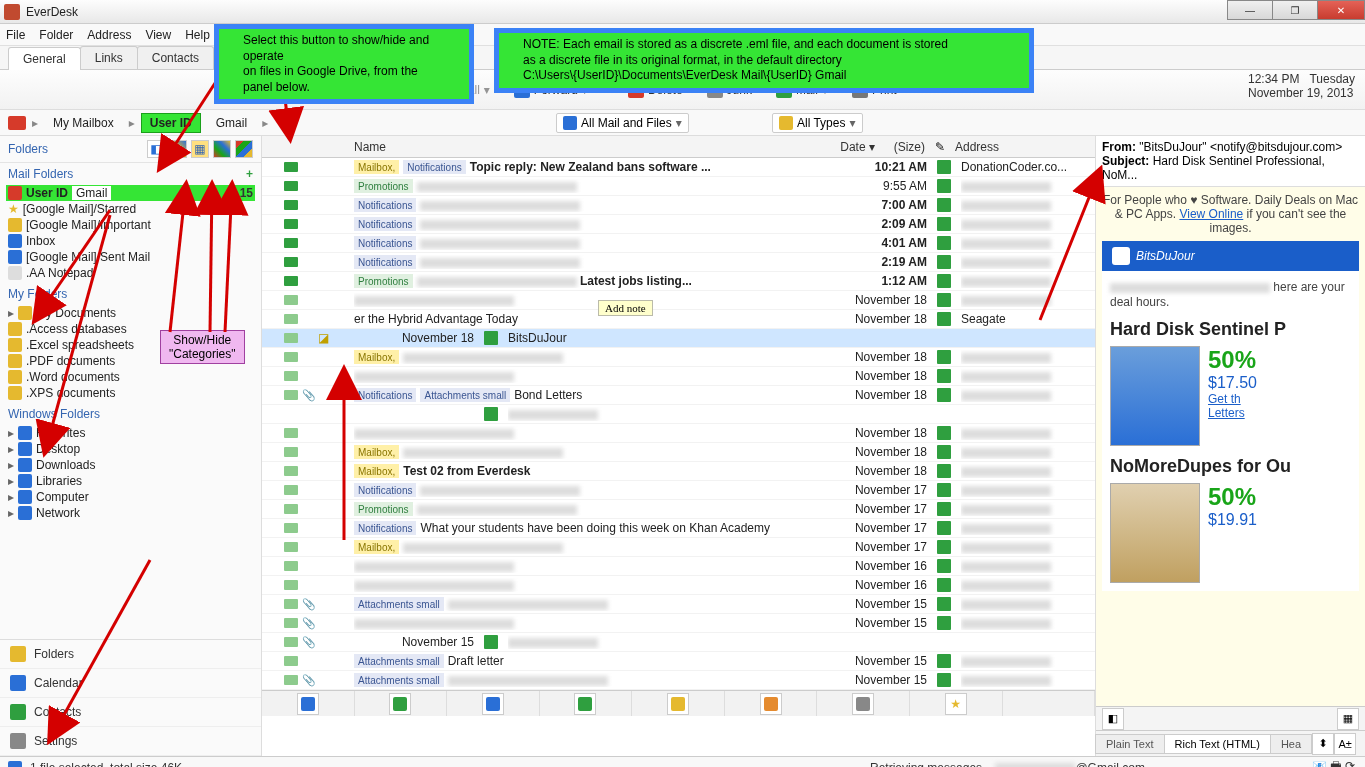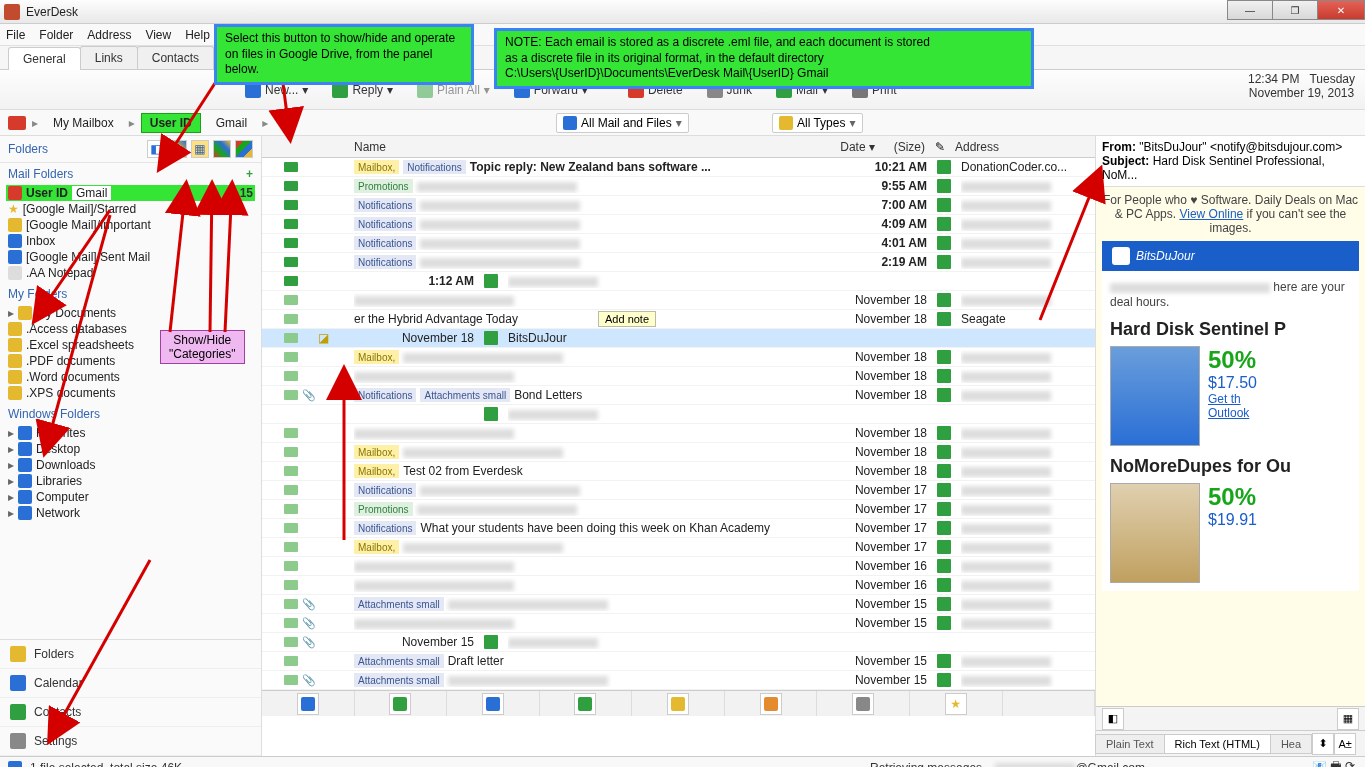--- a/index.html
+++ b/index.html
@@ -12,21 +12,21 @@
 .winbtn.close { background:linear-gradient(#e46257,#c83c2f); color:#fff; width:48px; }
 .menubar { height:22px; display:flex; align-items:center; padding:0 6px; gap:14px; border-bottom:1px solid #e0e0e0; background:#f9f9f9; position:relative; }
 .menubar span { color:#222; }
 .tabs { height:24px; display:flex; align-items:flex-end; padding:0 8px; background:#f6f6f6; border-bottom:1px solid #ccc; }
 .tab { padding:4px 14px; border:1px solid #ccc; border-bottom:none; background:#f0f0f0; margin-right:-1px; border-radius:3px 3px 0 0; color:#333; }
 .tab.active { background:#fff; font-weight:normal; position:relative; top:1px; }
 .toolbar { height:40px; background:linear-gradient(#fdfdfd,#f2f2f2); border-bottom:1px solid #ddd; display:flex; align-items:center; padding:0 10px; gap:6px; position:relative; }
 .tbtn { display:flex; align-items:center; gap:4px; padding:4px 8px; border:1px solid transparent; border-radius:3px; color:#333; }
 .ico { width:16px; height:16px; display:inline-block; border-radius:2px; }
 .ico.blue{background:#2a6fd6;} .ico.green{background:#2f9f3f;} .ico.red{background:#d63a2a;} .ico.grey{background:#888;} .ico.yellow{background:#e5b92f;} .ico.orange{background:#e58b2f;} .ico.print{background:#777;}
-.dtime { position:absolute; right:10px; top:2px; text-align:center; color:#333; }
+.dtime { position:absolute; right:10px; top:2px; text-align:left; color:#333; }
 .locbar { height:26px; background:#f9f9f9; border-bottom:1px solid #ddd; display:flex; align-items:center; padding:0 8px; gap:6px; position:relative; }
 .locseg { padding:2px 8px; border:1px solid transparent; color:#222; }
 .locseg.hi { background:#35e535; border:1px solid #1aa01a; font-weight:bold; }
 .crumbsep{color:#888;}
 .dd { display:flex; align-items:center; gap:4px; border:1px solid #ccc; padding:2px 6px; background:#fff; border-radius:2px; }
 .dd .ddarrow{color:#666;}
 .content { display:flex; height:620px; }
 .sidebar { width:262px; border-right:1px solid #ddd; display:flex; flex-direction:column; background:#fafafa; }
 .sb-hdr { display:flex; align-items:center; padding:4px 8px; color:#3465b0; border-bottom:1px solid #e4e4e4; gap:8px; }
 .sb-hdr .sb-icons{ margin-left:auto; display:flex; gap:4px; }
@@ -55,21 +55,21 @@
 .mrow .tag{ font-size:10px; padding:4px 4px; border-radius:2px; color:#555; background:#eee; margin-right:4px; }
 .tag.mailbox{ background:#fff0a8; color:#8a7600; }
 .tag.promo{ background:#e0f0e0; color:#2f7f3f; }
 .tag.notif{ background:#e4e8f5; color:#3a5592; }
 .tag.att{ background:#e4e8f5; color:#3a5592; }
 .mrow .subj{ flex:1; color:#222; white-space:nowrap; overflow:hidden; }
 .mrow .date{ width:120px; text-align:right; color:#222; }
 .mrow .docmk{ width:14px; height:14px; background:#2f9f3f; margin:0 6px; border-radius:1px; }
 .mrow .addr{ width:130px; color:#222; white-space:nowrap; overflow:hidden; }
 .blur{ color:transparent; text-shadow:0 0 5px #777; }
-.addnote{ position:absolute; left:336px; top:175px; background:#ffffcc; border:1px solid #bba; padding:1px 6px; font-size:11px; z-index:60; }
+.addnote{ position:absolute; left:336px; top:164px; background:#ffffcc; border:1px solid #bba; padding:1px 6px; font-size:11px; z-index:60;font-family:Liberation Serif, serif; }
 .preview { width:270px; border-left:1px solid #ddd; background:#fff; display:flex; flex-direction:column; position:relative; }
 .phdr { padding:4px 6px; border-bottom:1px solid #ddd; font-size:11px; }
 .phdr b{ font-weight:bold; }
 .pbody { flex:1; padding:6px; overflow:hidden; background:#fffde8; }
 .pbanner{ font-size:11px; color:#444; text-align:center; margin-bottom:6px; }
 .pbanner a{ color:#1a5ec9; text-decoration:underline; }
 .bitsbar{ background:#1a5ec9; color:#fff; font-size:20px; font-style:italic; padding:6px 10px; display:flex; align-items:center; gap:6px; }
 .pbody h2{ font-size:18px; font-weight:bold; color:#222; margin:10px 0 6px 0; }
 .dealbox{ display:flex; gap:8px; }
 .prodimg{ width:90px; height:100px; background:linear-gradient(#6a9edb,#2a6fd6); border:1px solid #aaa; }
@@ -78,21 +78,21 @@
 .linky{ color:#1a5ec9; text-decoration:underline; font-size:12px; }
 .ptabs{ height:26px; border-top:1px solid #ccc; display:flex; align-items:center; background:#f4f4f4; }
 .ptab{ padding:3px 10px; border:1px solid #ccc; background:#fff; font-size:11px; margin-left:-1px; }
 .ptab.inactive{ background:#eee; color:#555; }
 .sqbtn{ width:22px; height:22px; border:1px solid #ccc; background:#fff; display:flex; align-items:center; justify-content:center; font-size:11px; }
 .bottombar{ height:26px; border-top:1px solid #ccc; background:#f2f2f2; display:flex; align-items:center; }
 .bb-slot{ flex:1; display:flex; align-items:center; justify-content:center; border-right:1px solid #ddd; height:100%; }
 .statusbar{ height:22px; border-top:1px solid #ccc; background:#f8f8f8; display:flex; align-items:center; padding:0 8px; gap:8px; color:#333; position:relative; }
 .statusbar .rt{ position:absolute; right:10px; }
 .statusbar .mid{ position:absolute; left:870px; }
-.callout { position:absolute; background:#35e535; border:3px solid #3b82f6; padding:4px 8px; font-size:11px; color:#000; z-index:100; line-height:1.3; }
+.callout { position:absolute; background:#35e535; border:5px solid #3b82f6; padding:4px 24px; font-size:11px; color:#000; z-index:100; line-height:1.3; }
 .arrowsvg{ position:absolute; inset:0; width:1365px; height:767px; pointer-events:none; z-index:90; }
 .blursubjbg{ display:inline-block; width:160px; height:10px; background:#ddd; filter:blur(2px); vertical-align:middle; }
 </style>
 </head>
 <body>
 
 <div class="titlebar">
   <span class="appicon"></span>
   <span class="title">EverDesk</span>
   <div class="winbtns">
@@ -319,21 +319,21 @@
           <span class="docmk"></span>
           <span class="addr ">DonationCoder.co...</span>
         </div>
         <div class="mrow">
           <span style="width:14px"></span>
           <span class="env "></span>
           <span class="clip"></span>
           <span style="width:14px;color:#c0a000"></span>
           <span style="width:14px"></span>
           <span class="subj"><span class="tag promo">Promotions</span><span class="blursubjbg"></span></span>
-          <span class="date" style="font-weight:bold">9:55 AM</span>
+          <span class="date" style="font-weight:normal">9:55 AM</span>
           <span class="docmk"></span>
           <span class="addr blur"><span class="blursubjbg" style="width:90px"></span></span>
         </div>
         <div class="mrow">
           <span style="width:14px"></span>
           <span class="env "></span>
           <span class="clip"></span>
           <span style="width:14px;color:#c0a000"></span>
           <span style="width:14px"></span>
           <span class="subj"><span class="tag notif">Notifications</span><span class="blursubjbg"></span></span>
@@ -341,21 +341,21 @@
           <span class="docmk"></span>
           <span class="addr blur"><span class="blursubjbg" style="width:90px"></span></span>
         </div>
         <div class="mrow">
           <span style="width:14px"></span>
           <span class="env "></span>
           <span class="clip"></span>
           <span style="width:14px;color:#c0a000"></span>
           <span style="width:14px"></span>
           <span class="subj"><span class="tag notif">Notifications</span><span class="blursubjbg"></span></span>
-          <span class="date" style="font-weight:bold">4:09 AM</span>
+          <span class="date" style="font-weight:bold">2:09 AM</span>
           <span class="docmk"></span>
           <span class="addr blur"><span class="blursubjbg" style="width:90px"></span></span>
         </div>
         <div class="mrow">
           <span style="width:14px"></span>
           <span class="env "></span>
           <span class="clip"></span>
           <span style="width:14px;color:#c0a000"></span>
           <span style="width:14px"></span>
           <span class="subj"><span class="tag notif">Notifications</span><span class="blursubjbg"></span></span>
@@ -373,20 +373,21 @@
           <span class="date" style="font-weight:bold">2:19 AM</span>
           <span class="docmk"></span>
           <span class="addr blur"><span class="blursubjbg" style="width:90px"></span></span>
         </div>
         <div class="mrow">
           <span style="width:14px"></span>
           <span class="env "></span>
           <span class="clip"></span>
           <span style="width:14px;color:#c0a000"></span>
           <span style="width:14px"></span>
+          <span class="subj"><span class="tag promo">Promotions</span><span class="blursubjbg"></span> <b>Latest jobs listing...</b></span>
           <span class="date" style="font-weight:bold">1:12 AM</span>
           <span class="docmk"></span>
           <span class="addr blur"><span class="blursubjbg" style="width:90px"></span></span>
         </div>
         <div class="mrow">
           <span style="width:14px"></span>
           <span class="env o"></span>
           <span class="clip"></span>
           <span style="width:14px;color:#c0a000"></span>
           <span style="width:14px"></span>
@@ -480,21 +481,21 @@
           <span class="date" style="font-weight:normal">November 18</span>
           <span class="docmk"></span>
           <span class="addr blur"><span class="blursubjbg" style="width:90px"></span></span>
         </div>
         <div class="mrow">
           <span style="width:14px"></span>
           <span class="env o"></span>
           <span class="clip"></span>
           <span style="width:14px;color:#c0a000"></span>
           <span style="width:14px"></span>
-          <span class="subj"><span class="tag mailbox">Mailbox,</span><b style="font-weight:normal">Test 02 from Everdesk</b></span>
+          <span class="subj"><span class="tag mailbox">Mailbox,</span><b style="font-weight:bold">Test 02 from Everdesk</b></span>
           <span class="date" style="font-weight:normal">November 18</span>
           <span class="docmk"></span>
           <span class="addr blur"><span class="blursubjbg" style="width:90px"></span></span>
         </div>
         <div class="mrow">
           <span style="width:14px"></span>
           <span class="env o"></span>
           <span class="clip"></span>
           <span style="width:14px;color:#c0a000"></span>
           <span style="width:14px"></span>
@@ -673,21 +674,21 @@
         </div>
       <div style="background:#fff;padding:8px">
         <div style="font-size:13px;color:#444"><span class="blursubjbg"></span><span> here are your deal hours.</span></div>
         <h2>Hard Disk Sentinel P</h2>
         <div class="dealbox">
           <div class="prodimg"></div>
           <div>
             <div class="price50">50%</div>
             <div class="price">$17.50</div>
             <div class="linky">Get th</div>
-            <div class="linky">Outlook</div>
+            <div class="linky">Letters</div>
           </div>
         </div>
         <h2>NoMoreDupes for Ou</h2>
         <div class="dealbox">
           <div class="prodimg" style="background:linear-gradient(#e0d0b0,#c0a060)"></div>
           <div>
             <div class="price50">50%</div>
             <div class="price">$19.91</div>
           </div>
         </div>

